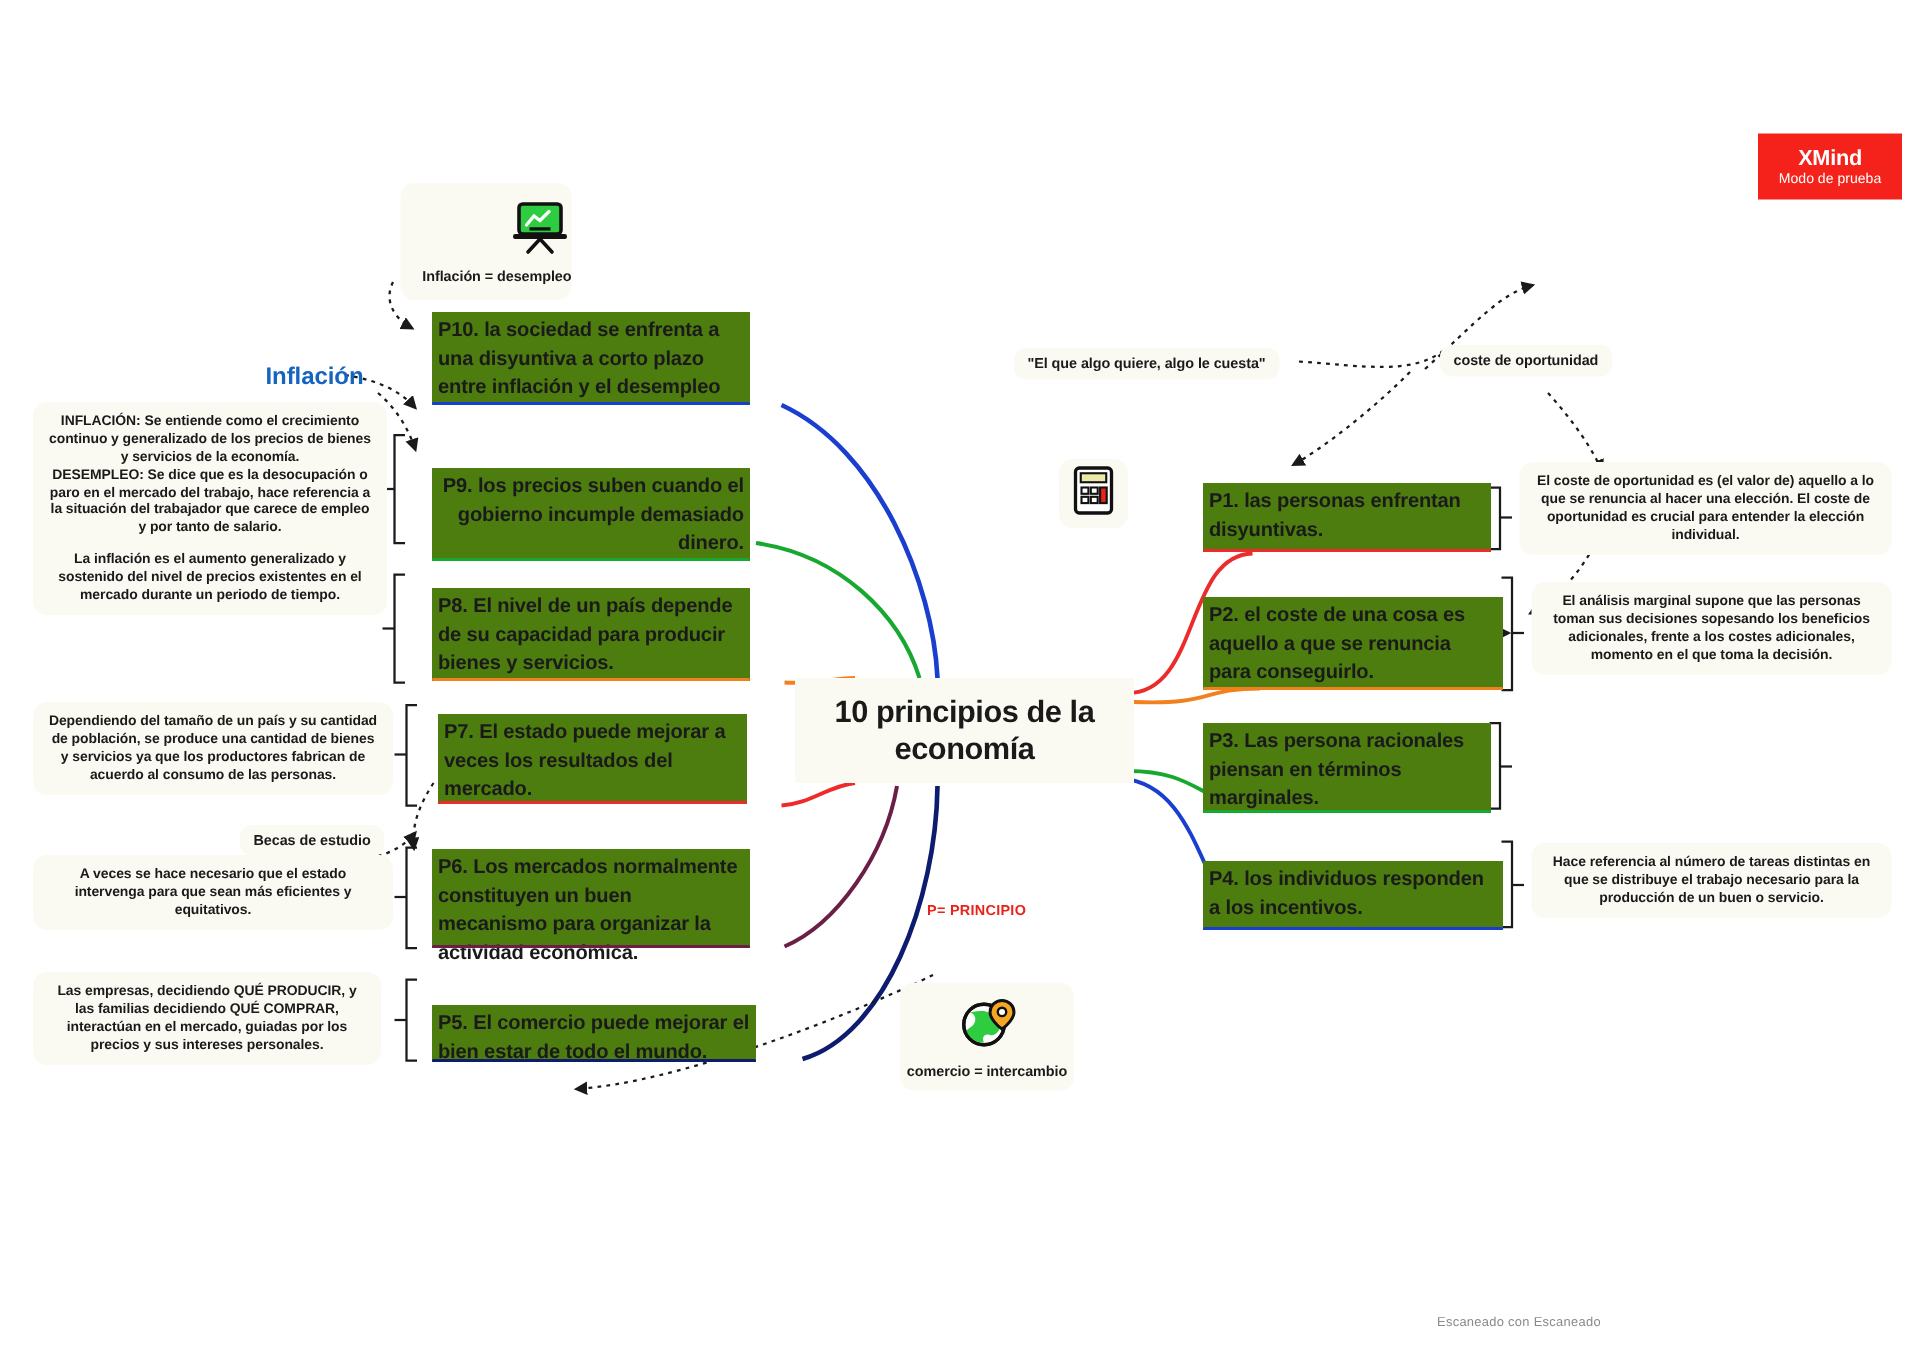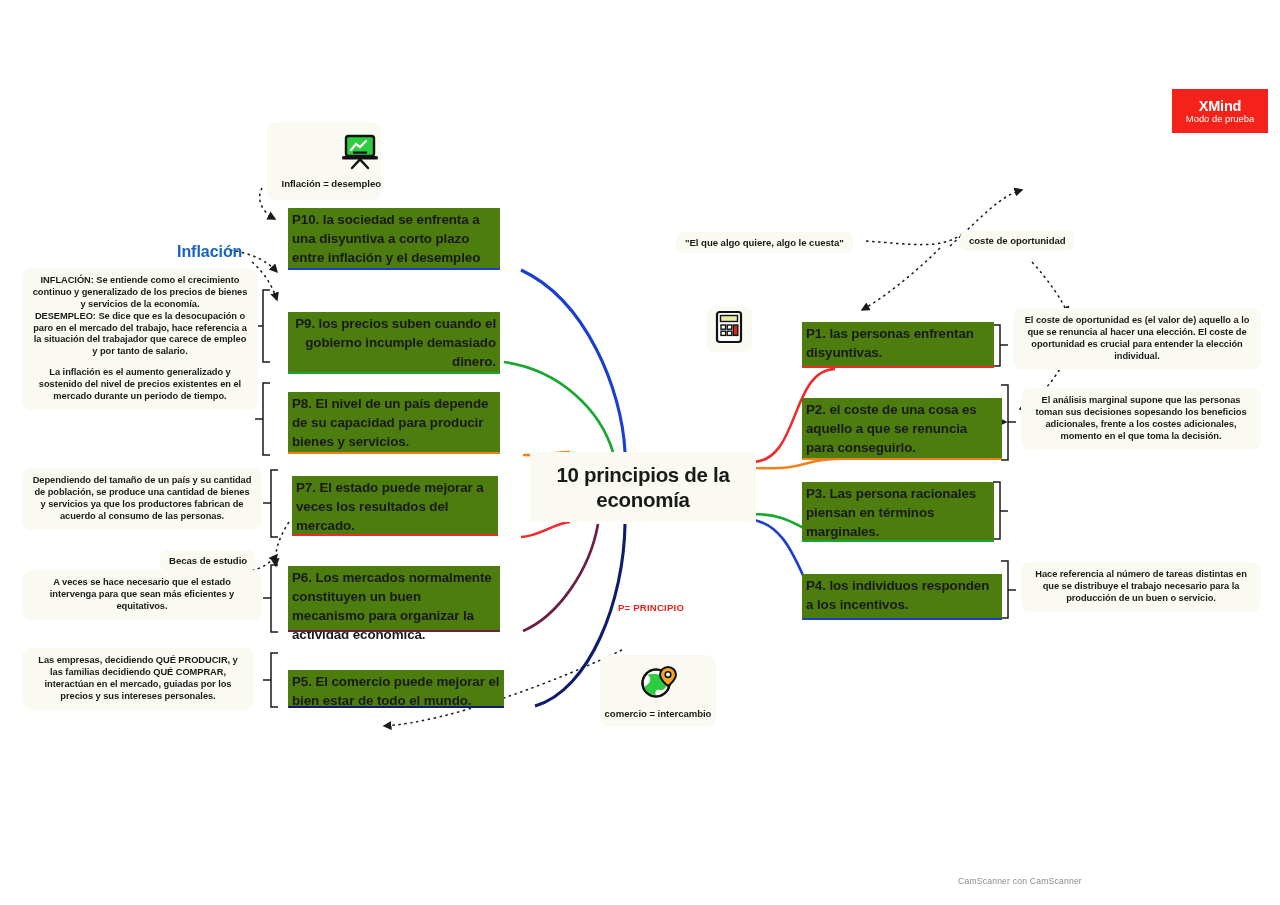--- a/index.html
+++ b/index.html
@@ -317,15 +317,15 @@
   </div>
   <div class="card detail" style="left:22px; top:648px; width:232px;">
     <p>Las empresas, decidiendo QUÉ PRODUCIR, y las familias decidiendo QUÉ COMPRAR, interactúan en el mercado, guiadas por los precios y sus intereses personales.</p>
   </div>
 
   <div id="xmind-badge">
     <span class="t1">XMind</span>
     <span class="t2">Modo de prueba</span>
   </div>
 
-  <div id="camscanner">CamScanner con CamScanner</div>
+  <div id="camscanner">Escaneado con Escaneado</div>
 
 </div>
 
 </body></html>

